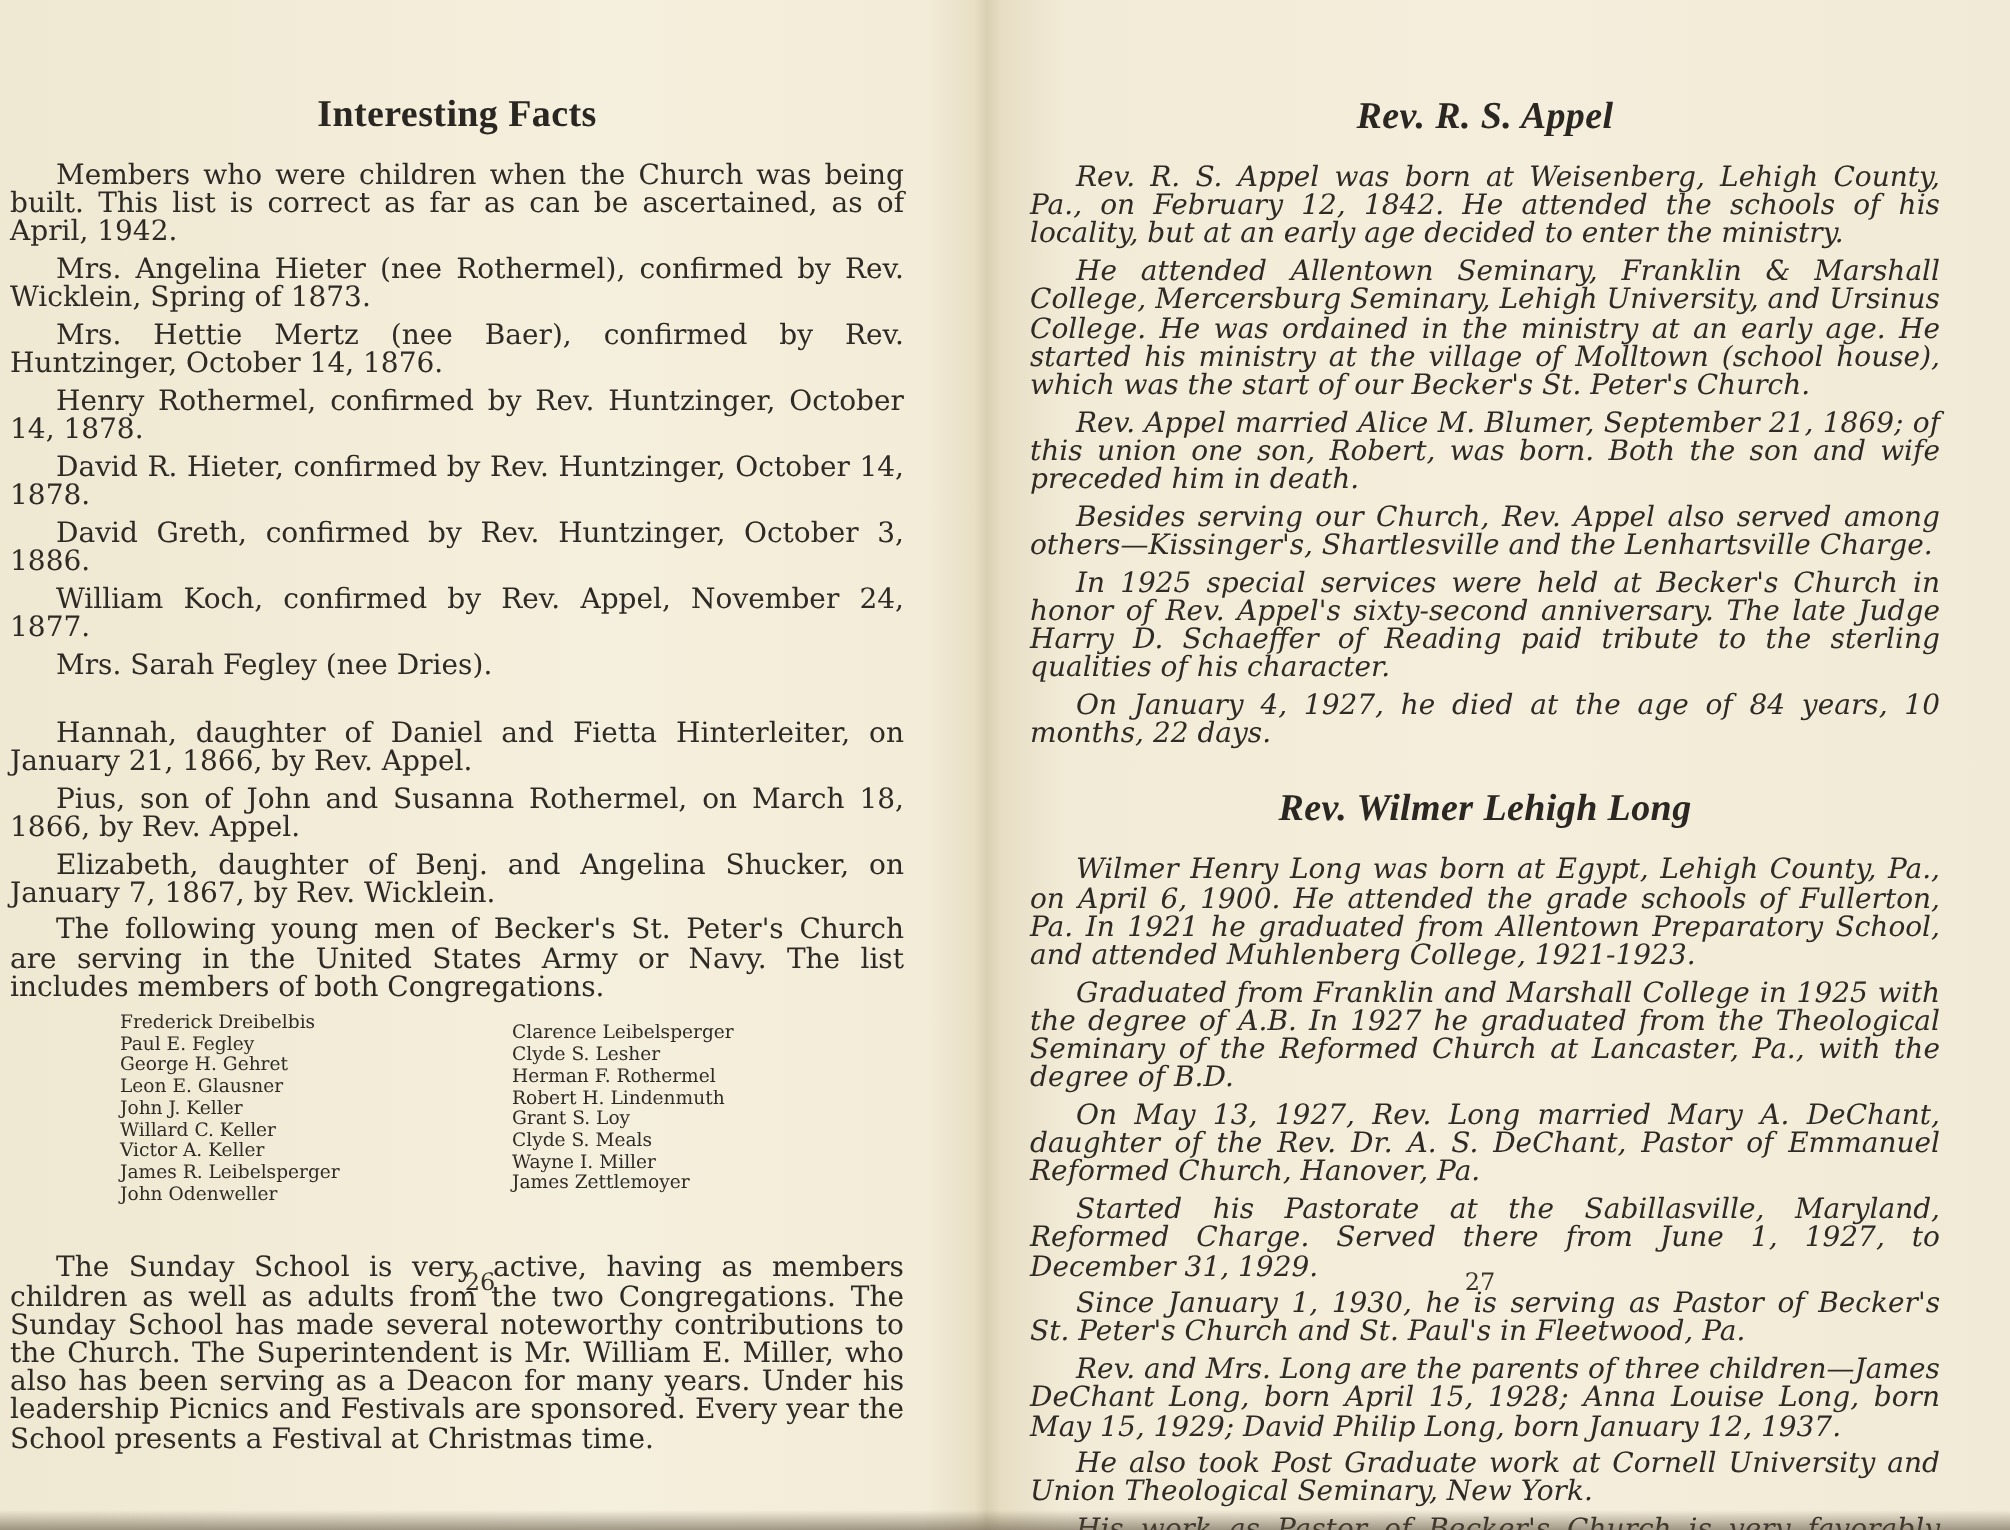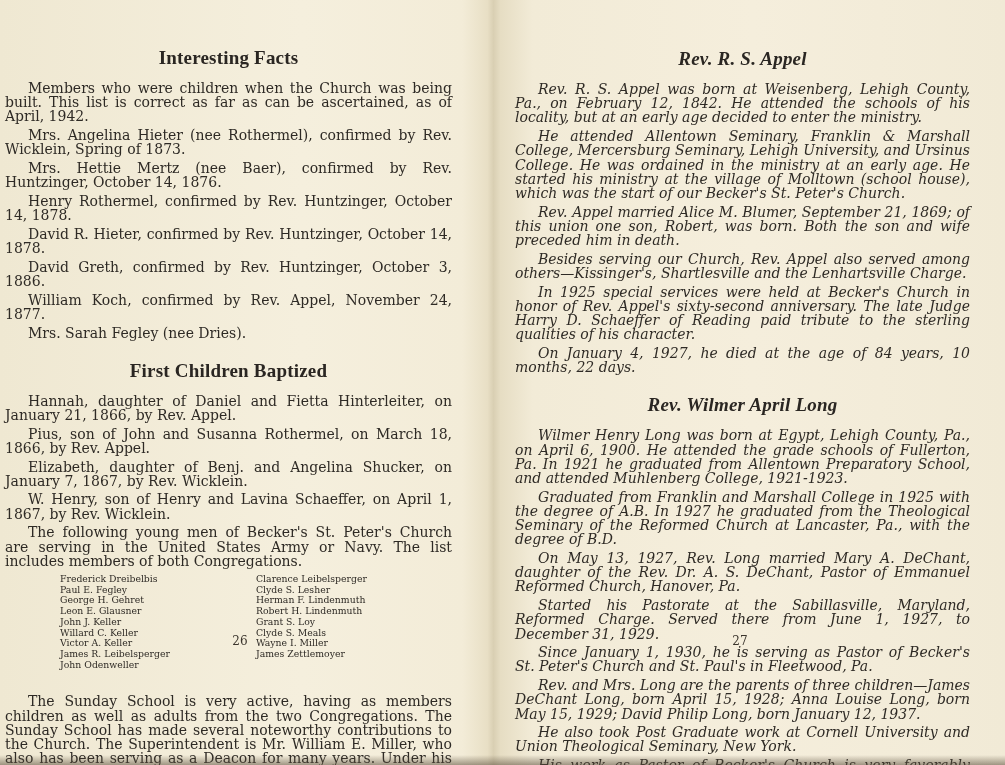--- a/index.html
+++ b/index.html
@@ -32,21 +32,21 @@
   }
   p {
     font-family:"DejaVu Serif", serif;
     font-size:14px; line-height:14.2px; margin:0 0 4.5px 0;
     text-align:justify; text-indent:23px; color:#2e2a25;
   }
   .section { margin-bottom:22px; }
 
   .roster {
     display:flex; padding-left:55px; margin:6px 0 0 0;
-    font-family:"DejaVu Serif", serif; font-size:9.3px; line-height:10.7px; color:#2e2a25;
+    font-family:"DejaVu Serif", serif; font-size:9.3px; line-height:10.7px; color:#2e2a25;align-items:center;
   }
   .roster .col { width:209px; }
   .roster .name { white-space:nowrap; }
 
   .page-number {
     position:absolute; bottom:14px; left:0; right:0; text-align:center;
     font-family:"DejaVu Serif", serif; font-size:12px; color:#3a342c;
   }
   .left .page-number { left:-10px; }
   .right .page-number { left:-20px;margin-top:48px; }
@@ -65,43 +65,41 @@
         <p>Mrs. Angelina Hieter (nee Rothermel), confirmed by Rev. Wicklein, Spring of 1873.</p>
         <p>Mrs. Hettie Mertz (nee Baer), confirmed by Rev. Huntzinger, October 14, 1876.</p>
         <p>Henry Rothermel, confirmed by Rev. Huntzinger, October 14, 1878.</p>
         <p>David R. Hieter, confirmed by Rev. Huntzinger, October 14, 1878.</p>
         <p>David Greth, confirmed by Rev. Huntzinger, October 3, 1886.</p>
         <p>William Koch, confirmed by Rev. Appel, November 24, 1877.</p>
         <p>Mrs. Sarah Fegley (nee Dries).</p>
       </div>
 
       <div class="section" style="margin-bottom:24px;">
-        <h2>First Children Baptized</h2>
         <p>Hannah, daughter of Daniel and Fietta Hinterleiter, on January 21, 1866, by Rev. Appel.</p>
         <p>Pius, son of John and Susanna Rothermel, on March 18, 1866, by Rev. Appel.</p>
         <p>Elizabeth, daughter of Benj. and Angelina Shucker, on January 7, 1867, by Rev. Wicklein.</p>
-        <p>W. Henry, son of Henry and Lavina Schaeffer, on April 1, 1867, by Rev. Wicklein.</p>
         <p>The following young men of Becker's St. Peter's Church are serving in the United States Army or Navy. The list includes members of both Congregations.</p>
 
         <div class="roster">
           <div class="col">
             <div class="name">Frederick Dreibelbis</div>
             <div class="name">Paul E. Fegley</div>
             <div class="name">George H. Gehret</div>
             <div class="name">Leon E. Glausner</div>
             <div class="name">John J. Keller</div>
             <div class="name">Willard C. Keller</div>
             <div class="name">Victor A. Keller</div>
             <div class="name">James R. Leibelsperger</div>
             <div class="name">John Odenweller</div>
           </div>
           <div class="col">
             <div class="name">Clarence Leibelsperger</div>
             <div class="name">Clyde S. Lesher</div>
-            <div class="name">Herman F. Lindenmuth</div>
+            <div class="name">Herman F. Rothermel</div>
             <div class="name">Robert H. Lindenmuth</div>
             <div class="name">Grant S. Loy</div>
             <div class="name">Clyde S. Meals</div>
             <div class="name">Wayne I. Miller</div>
             <div class="name">James Zettlemoyer</div>
           </div>
         </div>
       </div>
 
       <div class="section">
@@ -119,21 +117,21 @@
         <h2>Rev. R. S. Appel</h2>
         <p>Rev. R. S. Appel was born at Weisenberg, Lehigh County, Pa., on February 12, 1842. He attended the schools of his locality, but at an early age decided to enter the ministry.</p>
         <p>He attended Allentown Seminary, Franklin &amp; Marshall College, Mercersburg Seminary, Lehigh University, and Ursinus College. He was ordained in the ministry at an early age. He started his ministry at the village of Molltown (school house), which was the start of our Becker's St. Peter's Church.</p>
         <p>Rev. Appel married Alice M. Blumer, September 21, 1869; of this union one son, Robert, was born. Both the son and wife preceded him in death.</p>
         <p>Besides serving our Church, Rev. Appel also served among others—Kissinger's, Shartlesville and the Lenhartsville Charge.</p>
         <p>In 1925 special services were held at Becker's Church in honor of Rev. Appel's sixty-second anniversary. The late Judge Harry D. Schaeffer of Reading paid tribute to the sterling qualities of his character.</p>
         <p>On January 4, 1927, he died at the age of 84 years, 10 months, 22 days.</p>
       </div>
 
       <div class="section">
-        <h2>Rev. Wilmer April Long</h2>
+        <h2>Rev. Wilmer Lehigh Long</h2>
         <p>Wilmer Henry Long was born at Egypt, Lehigh County, Pa., on April 6, 1900. He attended the grade schools of Fullerton, Pa. In 1921 he graduated from Allentown Preparatory School, and attended Muhlenberg College, 1921-1923.</p>
         <p>Graduated from Franklin and Marshall College in 1925 with the degree of A.B. In 1927 he graduated from the Theological Seminary of the Reformed Church at Lancaster, Pa., with the degree of B.D.</p>
         <p>On May 13, 1927, Rev. Long married Mary A. DeChant, daughter of the Rev. Dr. A. S. DeChant, Pastor of Emmanuel Reformed Church, Hanover, Pa.</p>
         <p>Started his Pastorate at the Sabillasville, Maryland, Reformed Charge. Served there from June 1, 1927, to December 31, 1929.</p>
         <p>Since January 1, 1930, he is serving as Pastor of Becker's St. Peter's Church and St. Paul's in Fleetwood, Pa.</p>
         <p>Rev. and Mrs. Long are the parents of three children—James DeChant Long, born April 15, 1928; Anna Louise Long, born May 15, 1929; David Philip Long, born January 12, 1937.</p>
         <p>He also took Post Graduate work at Cornell University and Union Theological Seminary, New York.</p>
         <p>His work as Pastor of Becker's Church is very favorably received.</p>
       </div>
 

